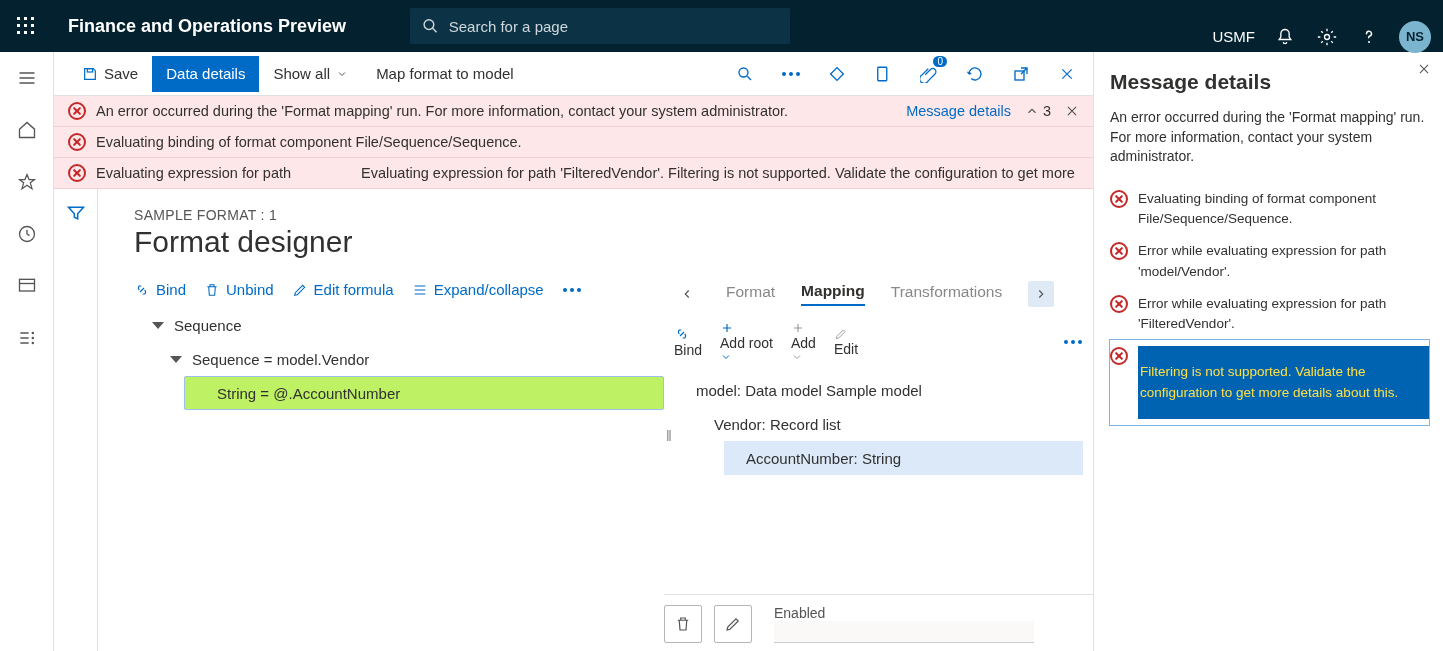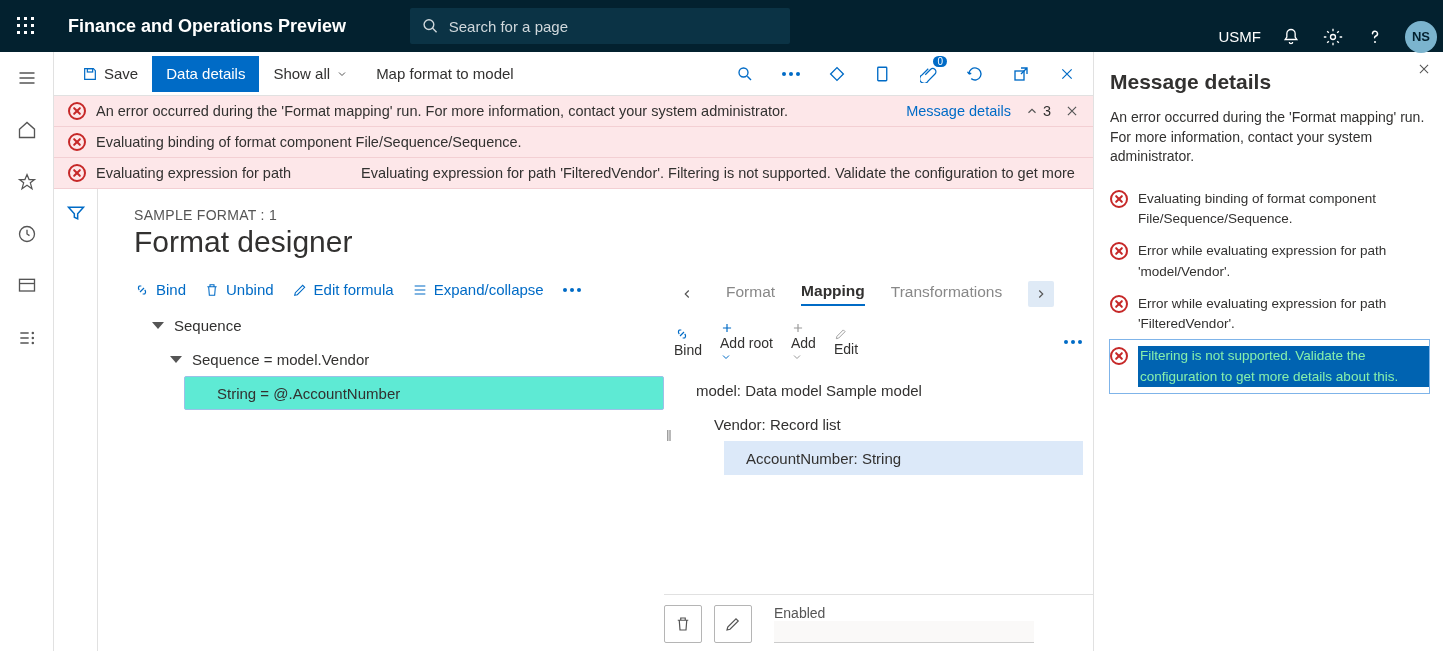--- a/index.html
+++ b/index.html
@@ -4,21 +4,21 @@
 <style>
   * { box-sizing: border-box; margin: 0; padding: 0; }
   body { font-family: "Segoe UI", Tahoma, sans-serif; font-size: 14px; color: #323130; background: #fff; width: 1443px; height: 651px; overflow: hidden; }
   .app { display: flex; flex-direction: column; height: 100%; }
   .topbar { background: #03212F; color: #fff; height: 52px; display: flex; align-items: center; padding: 0 0 0 0; }
   .waffle { width: 52px; height: 52px; display: flex; align-items: center; justify-content: center; }
   .app-title { font-size: 18px; font-weight: 600; margin-left: 16px; flex: 0 0 auto; }
   .searchbox { display: flex; align-items: center; background: #0b3345; border-radius: 2px; height: 36px; width: 380px; margin-left: 64px; padding: 0 12px; color: #d0d8dc; }
   .searchbox input { background: transparent; border: none; outline: none; color: #fca5a5; font-size: 15px; margin-left: 10px; width: 100%; }
   .searchbox input::placeholder { color: #d0d8dc; }
-  .top-right { display: flex; align-items: center; gap: 18px; padding-right: 6px; margin-left: auto; margin-top: 21px; }
+  .top-right { display: flex; align-items: center; gap: 18px; padding-right: 12px; margin-left: auto; margin-top: 21px; }
   .top-right .company { font-size: 15px; }
   .tr-icon { width: 24px; height: 24px; display: flex; align-items: center; justify-content: center; }
   .avatar { width: 32px; height: 32px; border-radius: 50%; background: #7bb4ce; color: #03212F; display: flex; align-items: center; justify-content: center; font-weight: 600; font-size: 13px; }
   .shell { display: flex; flex: 1; min-height: 0; }
   .leftrail { width: 54px; background: #fff; border-right: 1px solid #e1e1e1; display: flex; flex-direction: column; align-items: center; gap: 28px; padding-top: 14px; color: #555; }
   .leftrail .rail-icon { width: 24px; height: 24px; display: flex; align-items: center; justify-content: center; }
   .main { flex: 1; display: flex; flex-direction: column; min-width: 0; }
   .cmdbar { height: 44px; border-bottom: 1px solid #e1e1e1; display: flex; align-items: center; padding: 0 0 0 14px; gap: 0; }
   .cmdbar .cmd { display: inline-flex; align-items: center; gap: 6px; height: 36px; padding: 0 14px; color: #323130; font-size: 15px; cursor: pointer; }
   .cmdbar .cmd.active { background: #006bc6; color: #fff; }
@@ -48,42 +48,42 @@
   .tabs-row { display: flex; align-items: center; gap: 26px; padding: 4px 0 10px 0; }
   .tabs-row .tab { font-size: 15.5px; color: #888; cursor: pointer; padding-bottom: 4px; }
   .tabs-row .tab.active { color: #323130; font-weight: 600; border-bottom: 2px solid #006bc6; }
   .tabs-row .nav-btn { width: 26px; height: 26px; display: flex; align-items: center; justify-content: center; border: 1px solid transparent; border-radius: 2px; color: #555;}
   .tabs-row .nav-btn.boxed { background: #dfeaf6; }
   .tree { padding-left: 14px; font-size: 15px; }
   .tree .node { display: flex; align-items: center; gap: 8px; height: 34px; padding-left: 4px; }
   .tree .indent1 { margin-left: 18px; }
   .tree .indent2 { margin-left: 36px; }
   .tree .caret { width: 0; height: 0; border-left: 6px solid transparent; border-right: 6px solid transparent; border-top: 7px solid #555; margin-right: 2px; }
-  .tree .node.selected { background: #5eead4; border: 1px solid #9cc0e8; border-radius: 2px; }
+  .tree .node.selected { background: #bef264; border: 1px solid #9cc0e8; border-radius: 2px; }
   .right-toolbar { display: flex; align-items: center; gap: 18px; padding: 4px 0 10px 0; }
   .right-tree { padding-left: 14px; font-size: 15px; }
   .right-tree .node { display: flex; align-items: center; gap: 8px; min-height: 34px; }
   .right-tree .indent1 { margin-left: 18px; }
   .right-tree .indent2 { margin-left: 36px; }
   .right-tree .node.row-sel { background: #dce9f9; }
   .divider-handle { width: 10px; display: flex; align-items: center; justify-content: center; color: #888; align-self: stretch; position: relative; }
   .bottom-strip { display: flex; align-items: center; gap: 12px; padding: 10px 0 8px 0; border-top: 1px solid #e1e1e1; justify-content: flex-start; margin-left: 530px; }
   .icon-square { width: 38px; height: 38px; border: 1px solid #b5b5b5; border-radius: 2px; display:flex; align-items:center; justify-content:center; color:#555;}
   .enabled-box { margin-left: 10px; font-size: 14px; color:#555; }
   .sidepanel { width: 350px; border-left: 1px solid #e1e1e1; display: flex; flex-direction: column; padding: 18px 14px 0 16px; position: relative; }
   .sidepanel .close { position: absolute; top: 10px; right: 12px; font-size: 16px; color: #555; cursor:pointer; }
   .sidepanel h2 { font-size: 21px; font-weight: 600; margin-bottom: 14px; }
   .sidepanel .sp-sub { font-size: 14px; line-height: 1.4; margin-bottom: 16px; }
   .sp-item { display: flex; gap: 10px; padding: 6px 0; font-size: 13.5px; line-height: 1.5; }
   .sp-item .err-icon-sm { width: 18px; height: 18px; border-radius: 50%; border: 2px solid #c62828; position: relative; flex-shrink: 0; margin-top: 1px;}
   .sp-item .err-icon-sm::before,.sp-item .err-icon-sm::after{content:'';position:absolute;width:10px;height:2px;background:#c62828;top:6px;left:2px;border-radius:1px;}
   .sp-item .err-icon-sm::before { transform: rotate(45deg); }
   .sp-item .err-icon-sm::after { transform: rotate(-45deg); }
   .sp-item.hl { outline: 1px solid #7fb4e9; background: transparent; }
-  .sp-item.hl .txt { background: #0063b1; color: #86efac; padding: 0 2px; }
+  .sp-item.hl .txt { background: #0063b1; color: #fde047; padding: 16px 2px; }
   svg { display: block; }
 </style>
 </head>
 <body>
 
 <div class="app">
 
   <div class="topbar">
     <div class="waffle">
       <svg width="18" height="18" viewBox="0 0 18 18">

